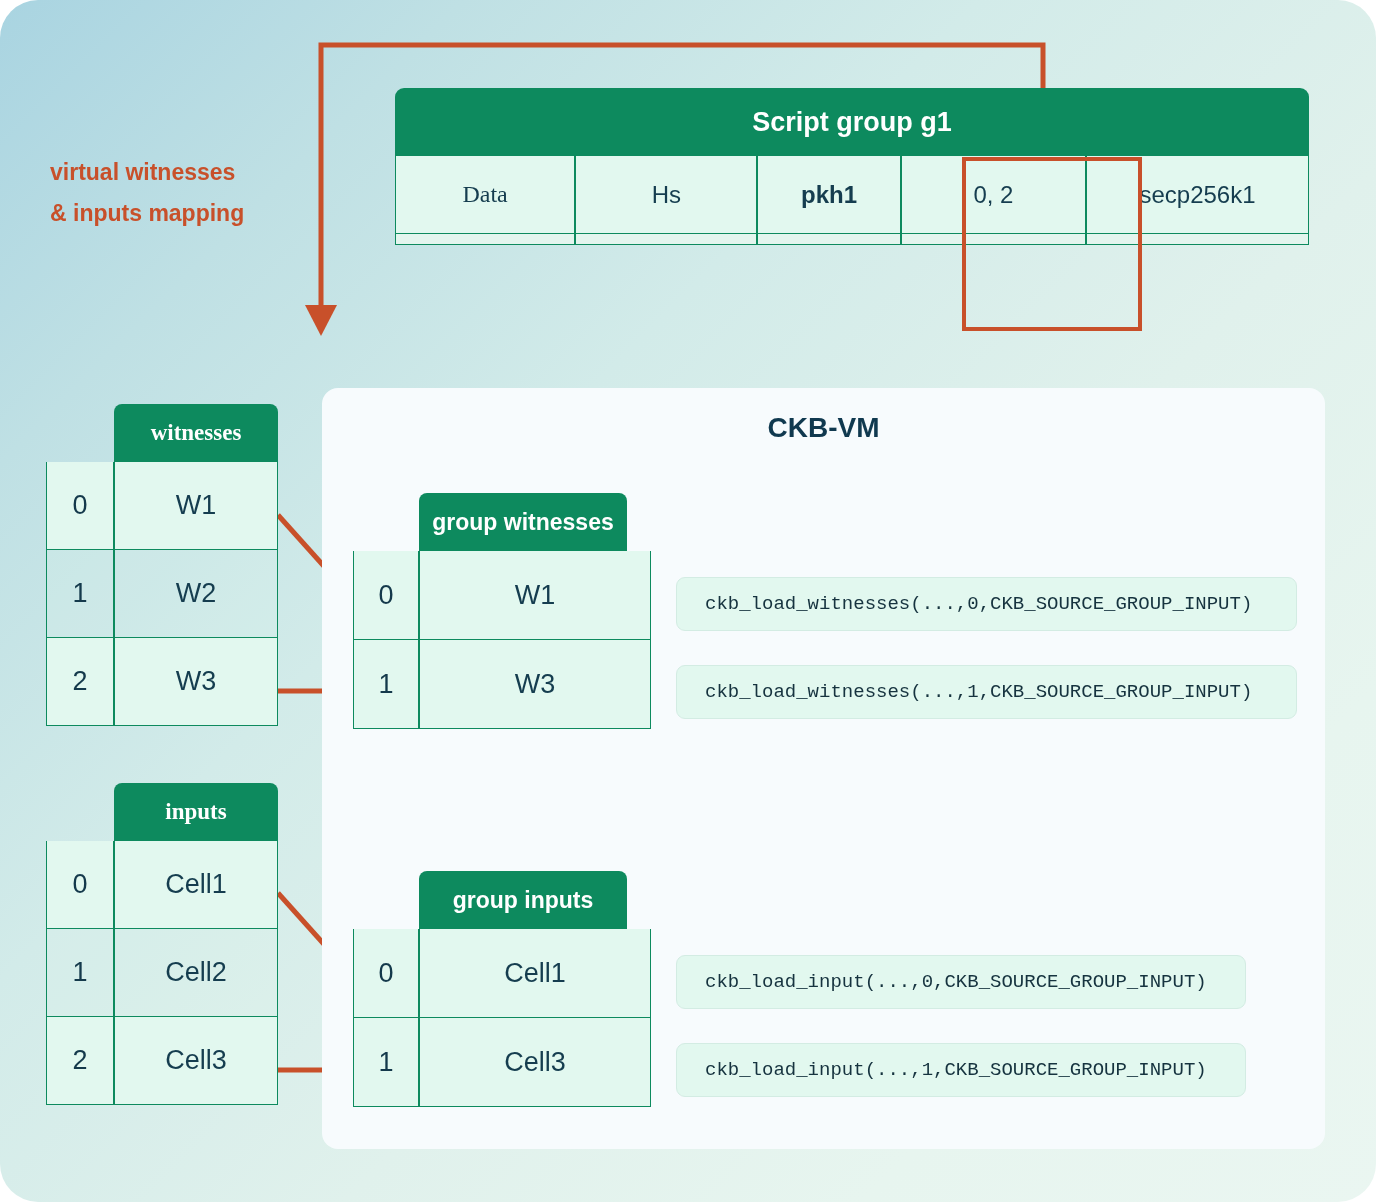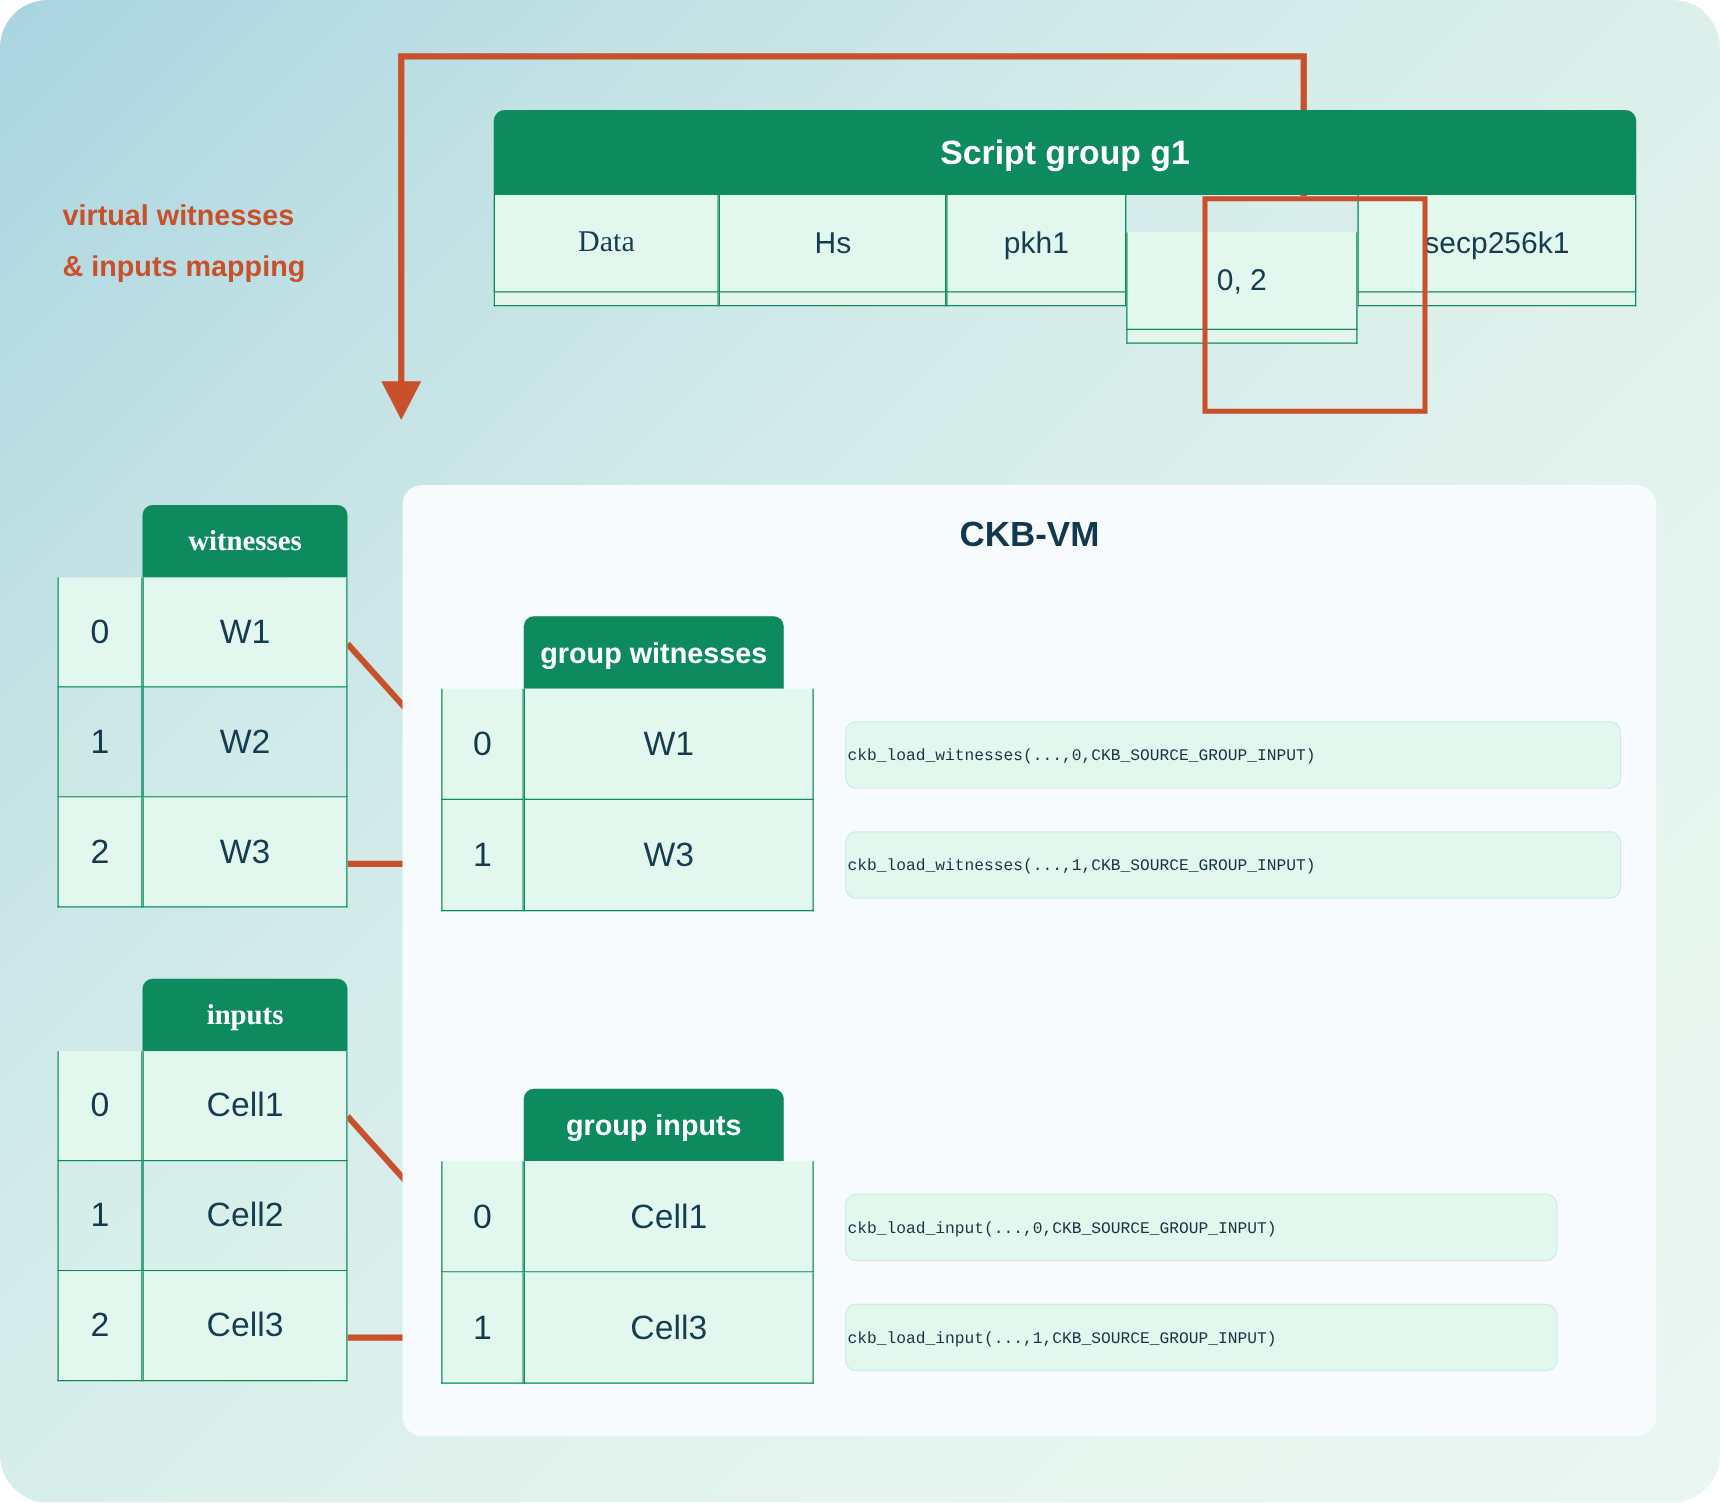--- a/index.html
+++ b/index.html
@@ -38,22 +38,22 @@
   .idx{color:#14394b;}
 
   
   #sg{left:395px;top:88px;width:914px;}
   #sg .cap{height:68px;font-size:27px;border-radius:9px 9px 0 0;}
   #sg .row{height:0;}
   #sg .hrow .cell{height:89px;font-size:24px;background:#e4f5ee;border-top:none;}
   #sg .drow .cell{height:78px;font-size:24px;background:#e2f8ef;border-top:none;}
   #sg .c0{width:181px;font-family:Liberation Serif, serif;}
   #sg .c1{width:183px;}
-  #sg .c2{width:144px;}
-  #sg .c3{width:186px;margin-top:30px;}
+  #sg .c2{width:144px;font-weight:bold;}
+  #sg .c3{width:186px;}
   #sg .c4{width:224px;}
 
   
   #indHL{
     position:absolute;left:962px;top:157px;
     width:180px;height:174px;
     border:4px solid #c8502a;
     box-sizing:border-box;
     pointer-events:none;
   }
@@ -95,23 +95,23 @@
   #gwitTbl{left:353px;top:493px;}
   #ginpTbl{left:353px;top:871px;}
 
   
   .codebox{
     position:absolute;
     background:#e2f8ef;
     border:1.5px solid #d3ece3;
     border-radius:9px;
     font-family:"Liberation Mono",monospace;
-    font-size:13px;color:#16333f;
+    font-size:19px;color:#16333f;
     display:flex;align-items:center;
-    padding-left:1px;box-sizing:border-box;
+    padding-left:28px;box-sizing:border-box;
     height:54px;white-space:nowrap;
   }
   #cb0{left:676px;top:577px;width:621px;}
   #cb1{left:676px;top:665px;width:621px;}
   #cb2{left:676px;top:955px;width:570px;}
   #cb3{left:676px;top:1043px;width:570px;}
 
   svg.ov{position:absolute;left:0;top:0;width:1376px;height:1202px;pointer-events:none;}
 </style>
 </head>

